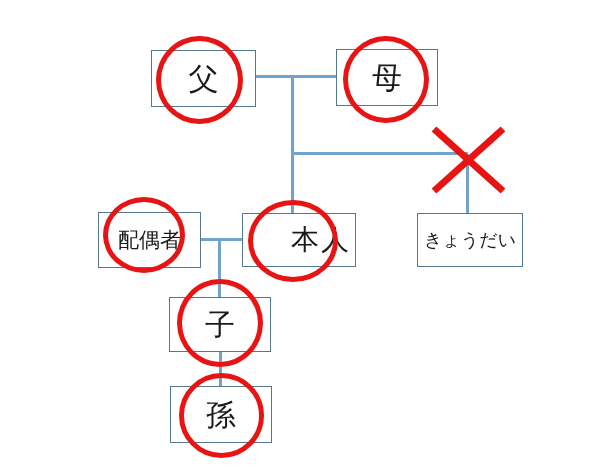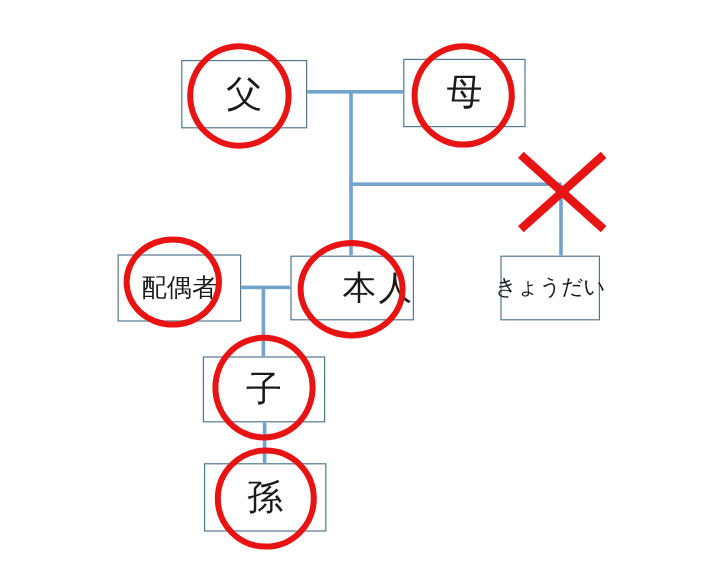--- a/index.html
+++ b/index.html
@@ -27,22 +27,22 @@
     z-index: 2;
   }
   .node-label {
     color: var(--text-color, #1a1a1a);
     line-height: 1;
     white-space: nowrap;
   }
   #node-father    { left:151px; top:50px;  width:105px; height:57px; }
   #node-mother    { left:336px; top:49px;  width:102px; height:57px; }
   #node-spouse    { left:98px;  top:212px; width:103px; height:56px;justify-content:center; }
-  #node-self      { left:242px; top:213px; width:103px; height:54px;padding-left:44px; }
-  #node-sibling   { left:417px; top:213px; width:83px; height:54px; }
+  #node-self      { left:242px; top:213px; width:114px; height:54px;padding-left:44px; }
+  #node-sibling   { left:417px; top:213px; width:106px; height:54px; }
   #node-child     { left:169px; top:297px; width:102px; height:55px; }
   #node-grandchild{ left:170px; top:386px; width:102px; height:57px; }
 
   #node-father .node-label,
   #node-mother .node-label,
   #node-child .node-label,
   #node-grandchild .node-label { font-size: 30px; }
   #node-self .node-label    { font-size: 28px; letter-spacing: 2px; }
   #node-spouse .node-label  { font-size: 21px; }
   #node-sibling .node-label { font-size: 18px; }

